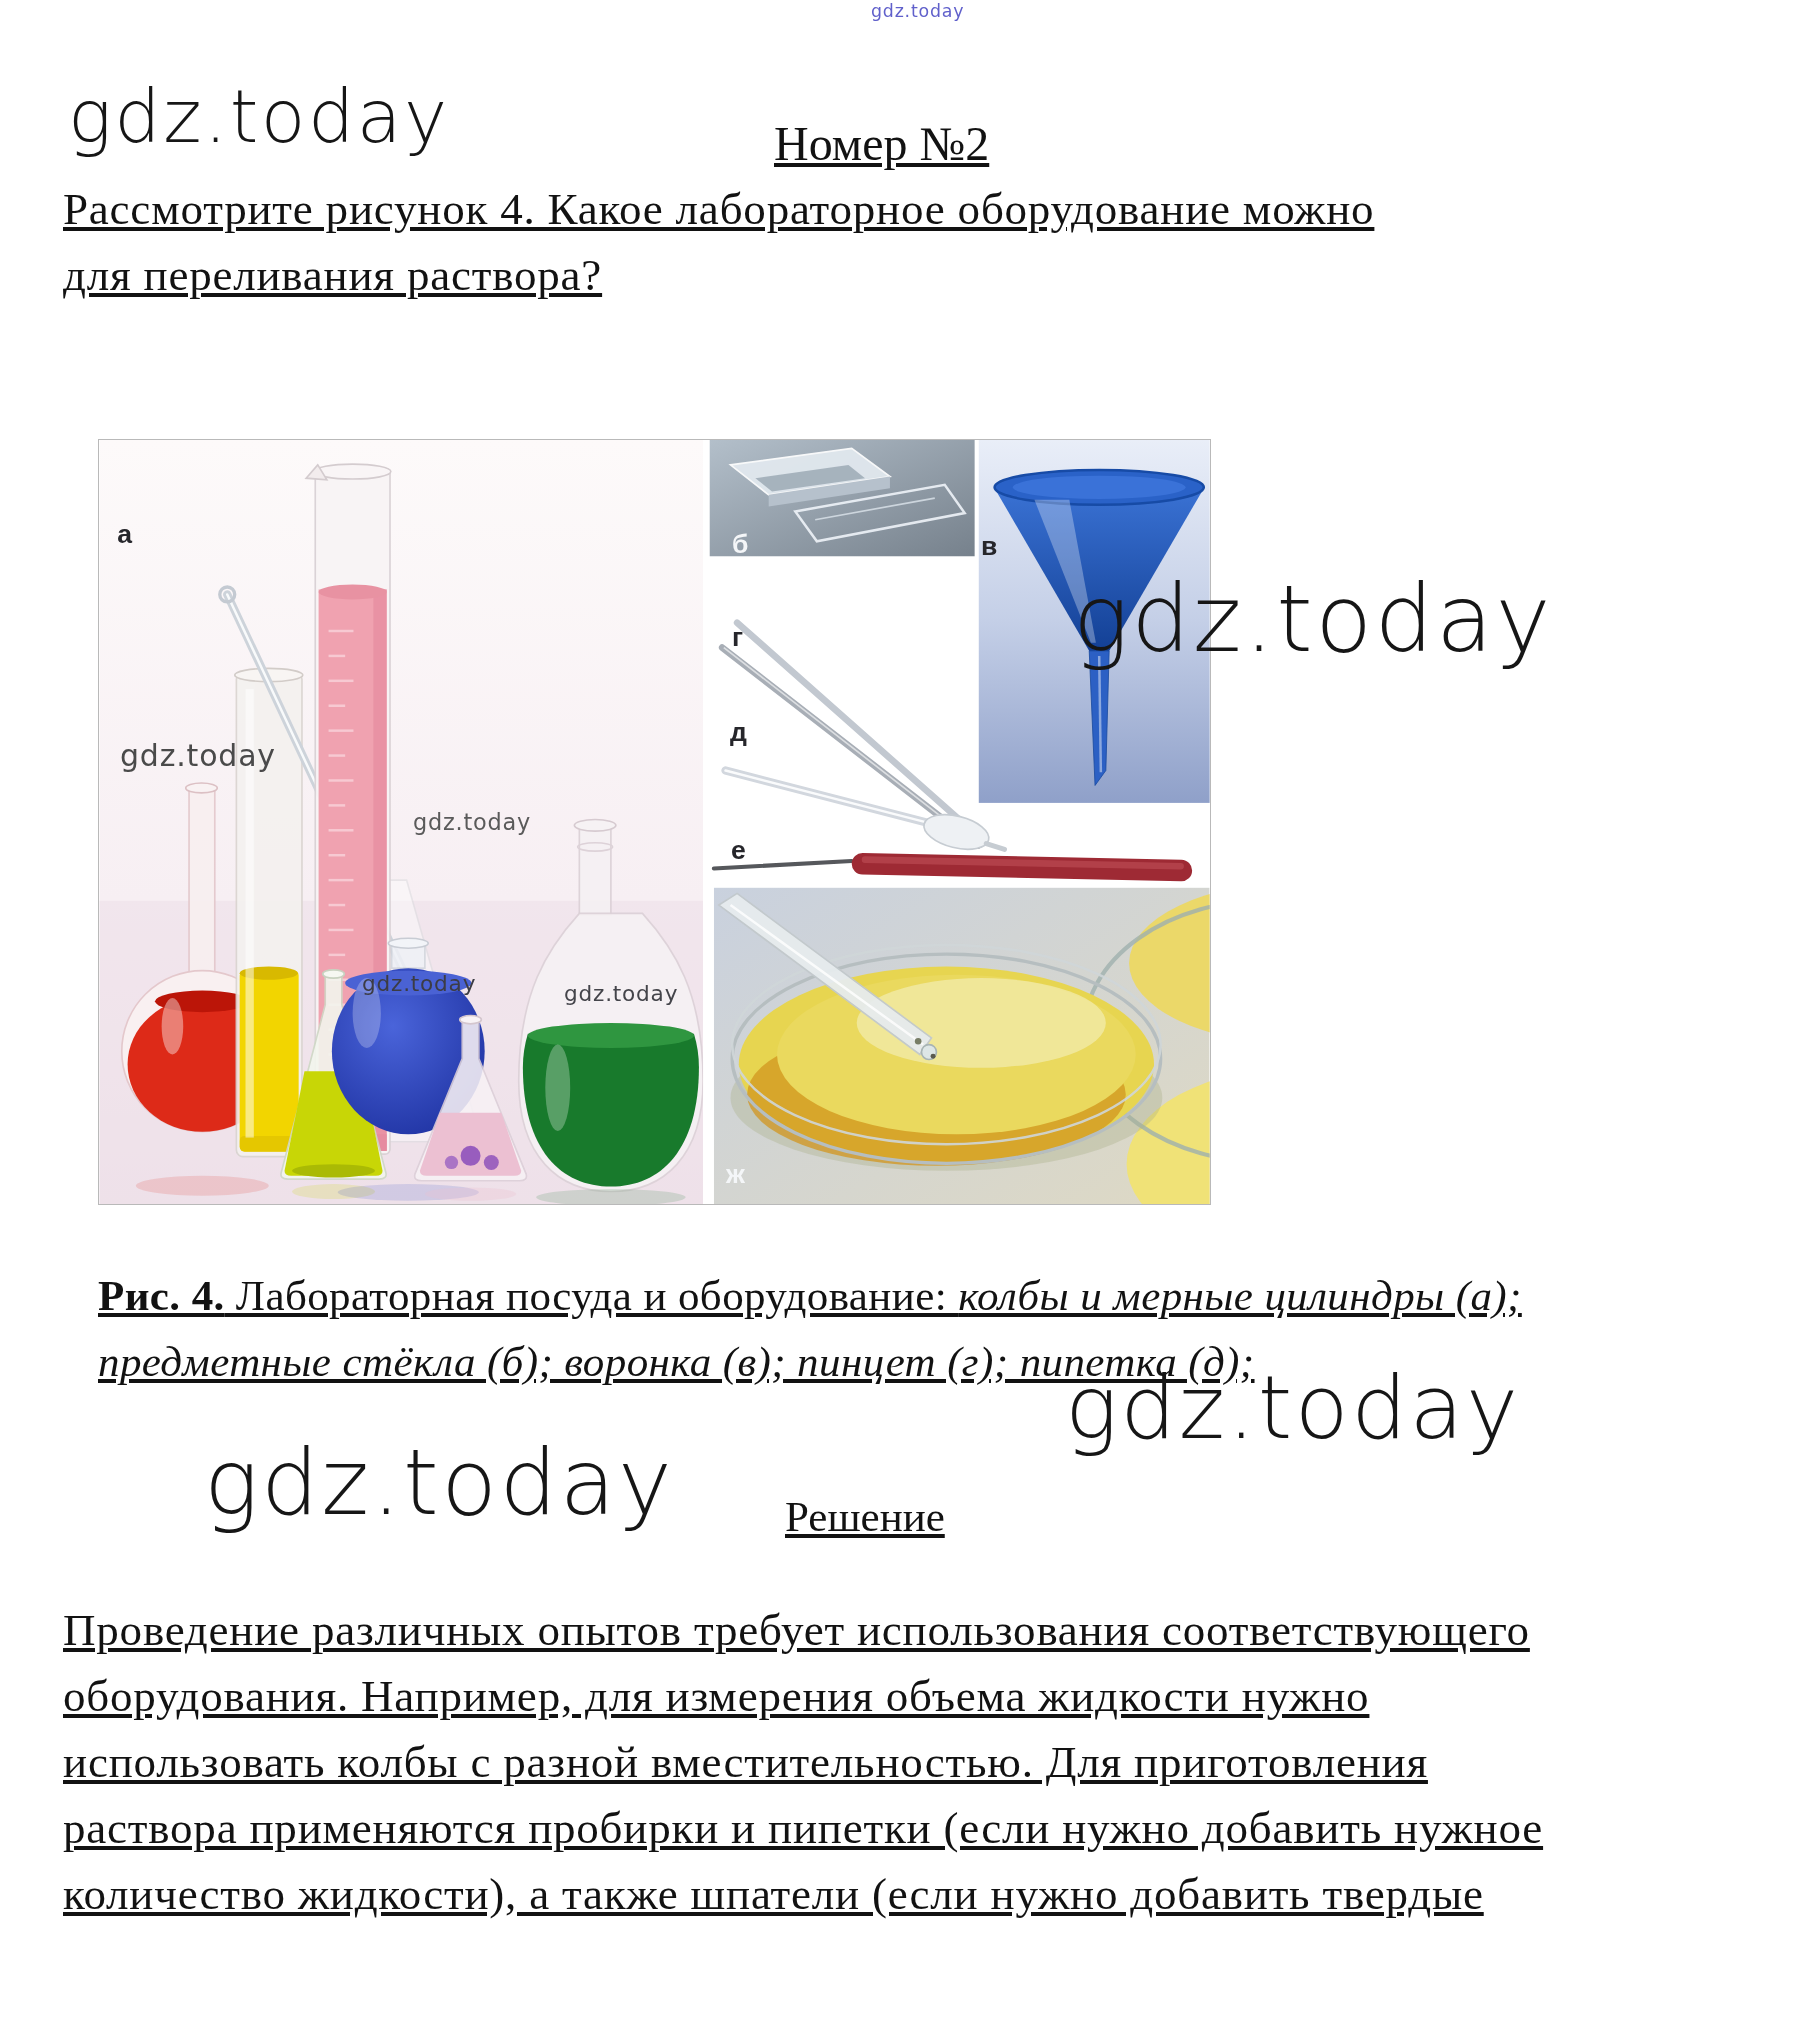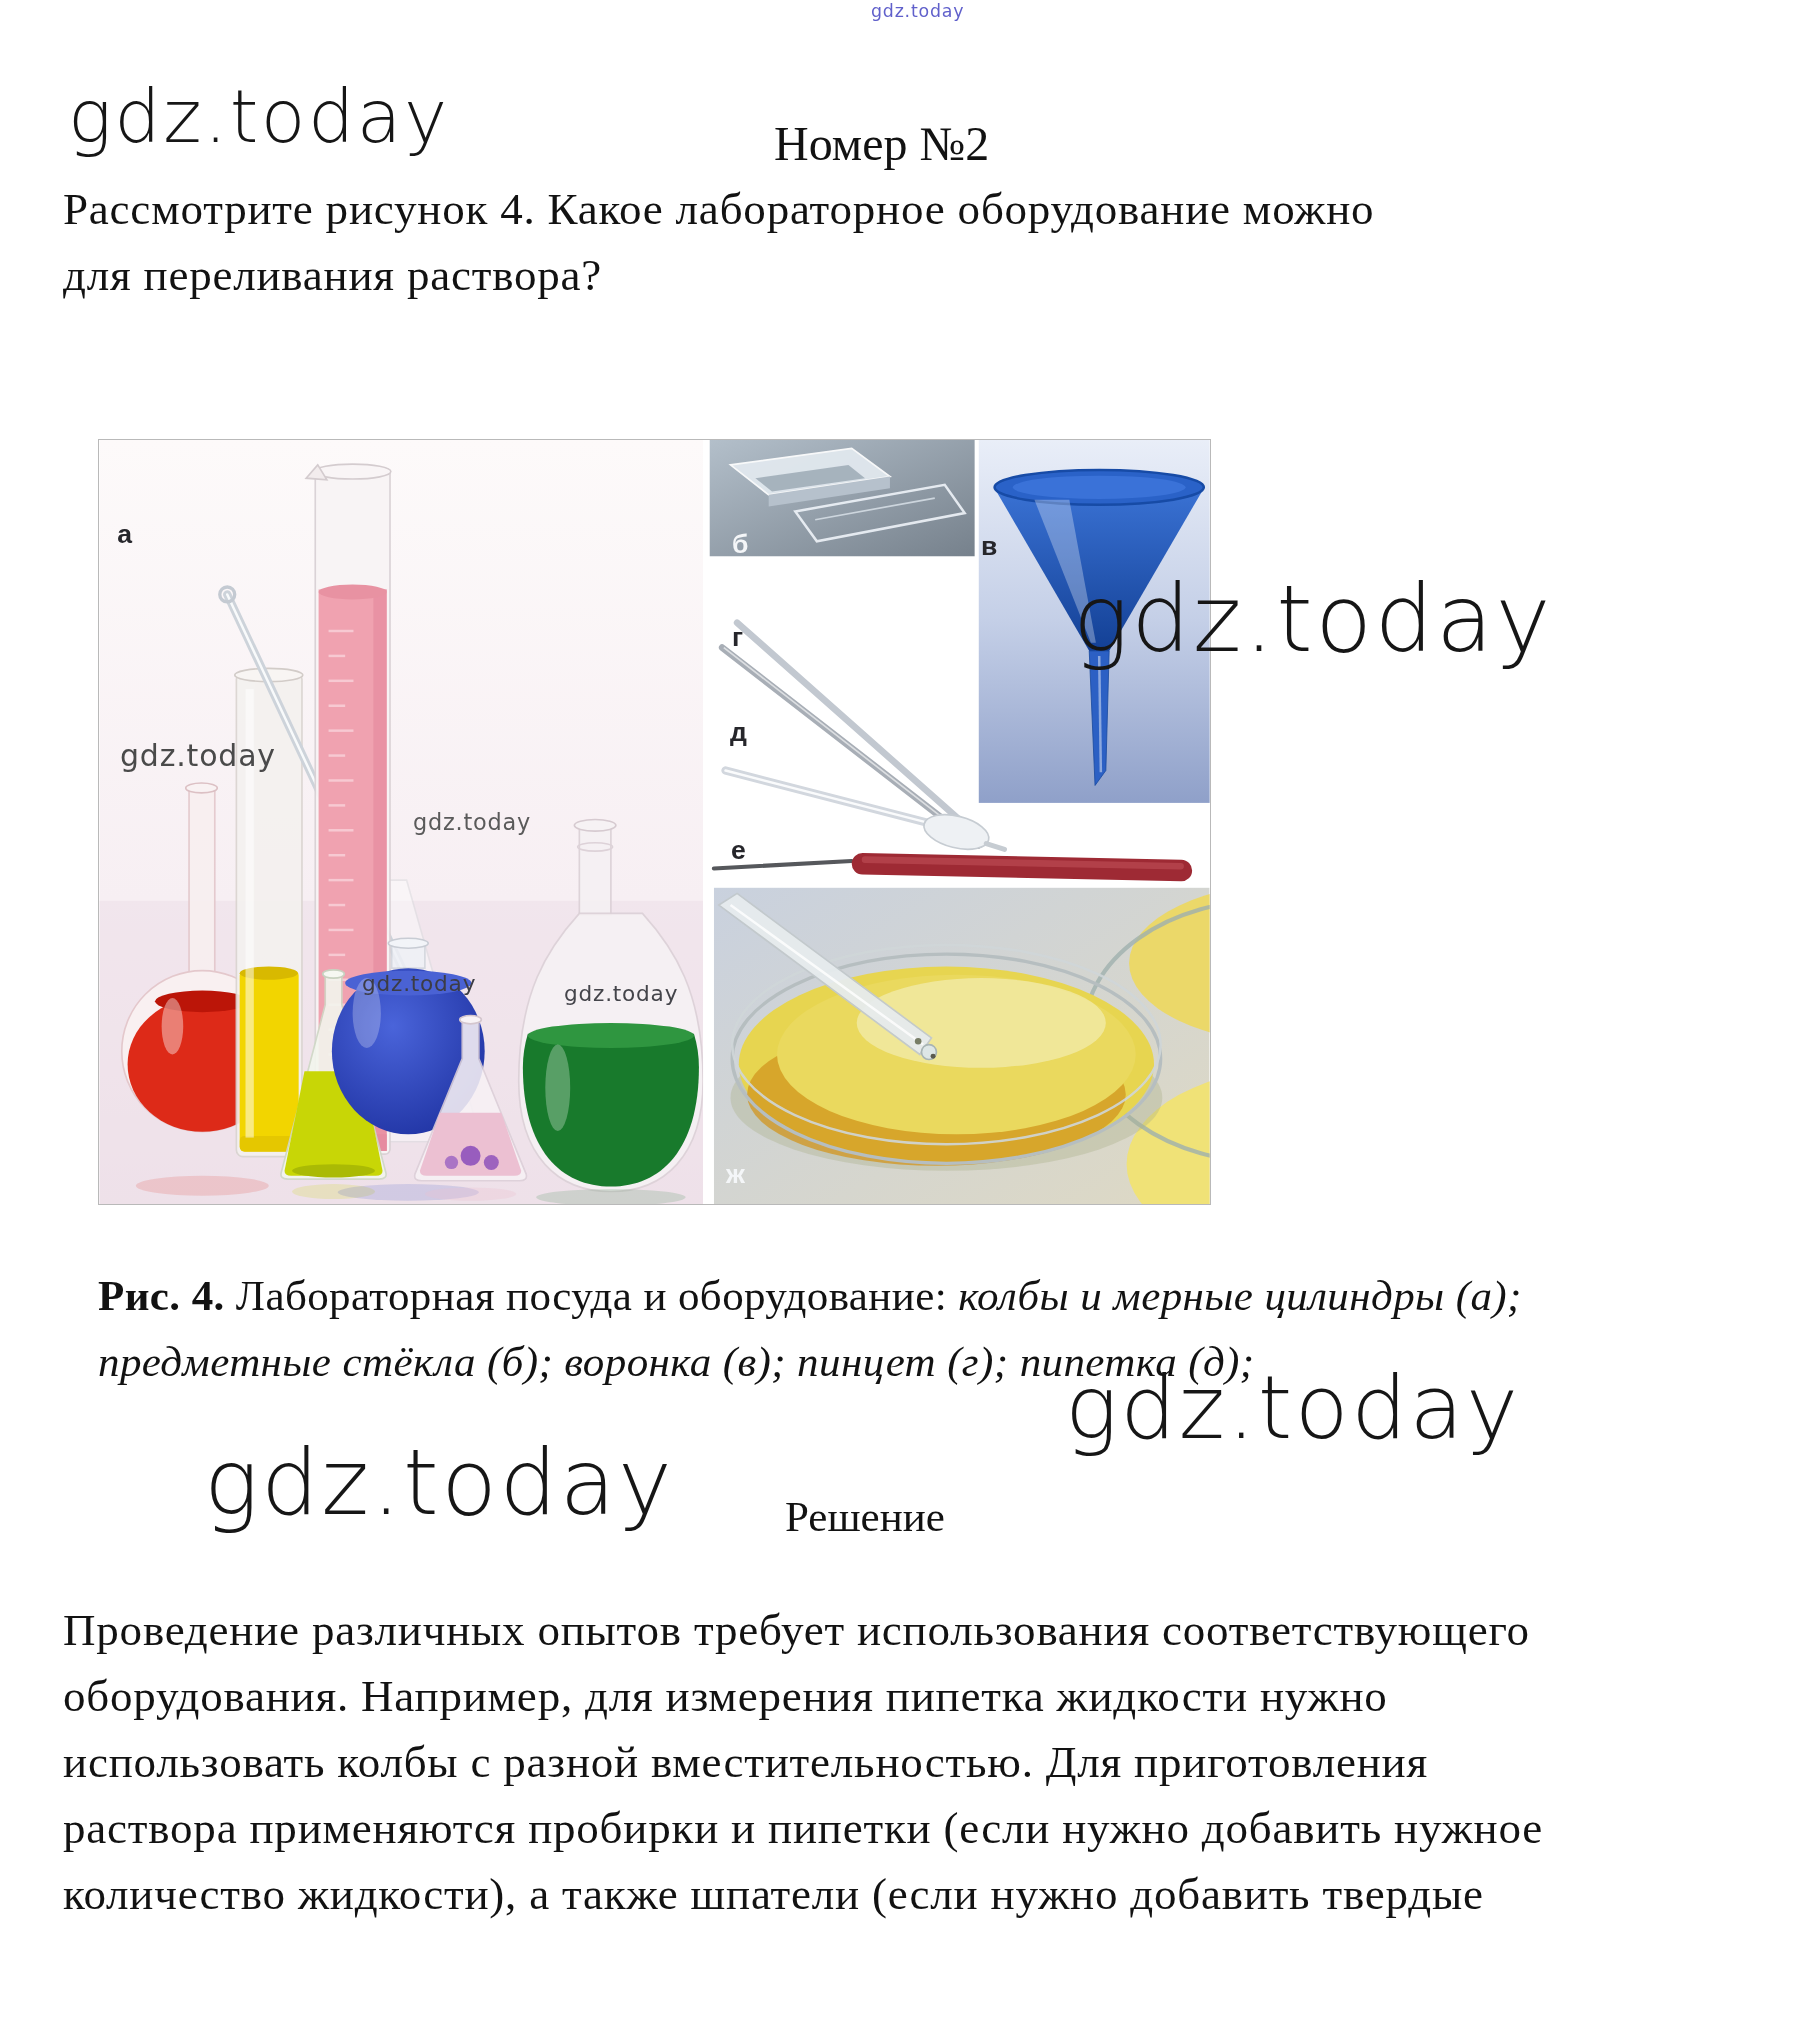--- a/index.html
+++ b/index.html
@@ -1,20 +1,20 @@
 <!DOCTYPE html>
 <html style="font-size:13.3px"><head>
 <meta charset="utf-8">
 <style>
   html,body{margin:0;padding:0;}
   body{
     width:1818px;height:2029px;position:relative;background:#ffffff;
     font-family:"Liberation Serif", serif;color:#121212;overflow:hidden;
   }
-  .abs{position:absolute;}
+  .abs{position:absolute;text-decoration:underline;}
   .nowrap{white-space:nowrap;}
   
   .wm{
     position:absolute;font-family:"DejaVu Sans", sans-serif;font-weight:200;
     color:#161616;white-space:nowrap;letter-spacing:2.5px;line-height:1;
   }
   .wm-top-blue{
     font-size:17.4px;color:#4545c2;letter-spacing:0.8px;font-weight:400;opacity:.85;
   }
   
@@ -253,18 +253,18 @@
 </div>
 
 <div class="wm" style="left:1065px;top:1364px;font-size:88px;">gdz.today</div>
 
 <div class="wm" style="left:204px;top:1437px;font-size:91px;">gdz.today</div>
 
 <div class="abs sol-heading nowrap" style="left:785px;top:1492px;">Решение</div>
 
 <div class="abs" style="left:63px;top:1597px;">
   <div class="sol-line nowrap">Проведение различных опытов требует использования соответствующего</div>
-  <div class="sol-line nowrap">оборудования. Например, для измерения пипетка жидкости нужно</div>
+  <div class="sol-line nowrap">оборудования. Например, для измерения объема жидкости нужно</div>
   <div class="sol-line nowrap">использовать колбы с разной вместительностью. Для приготовления</div>
   <div class="sol-line nowrap">раствора применяются пробирки и пипетки (если нужно добавить нужное</div>
   <div class="sol-line nowrap">количество жидкости), а также шпатели (если нужно добавить твердые</div>
 </div>
 
 
 </body></html>

